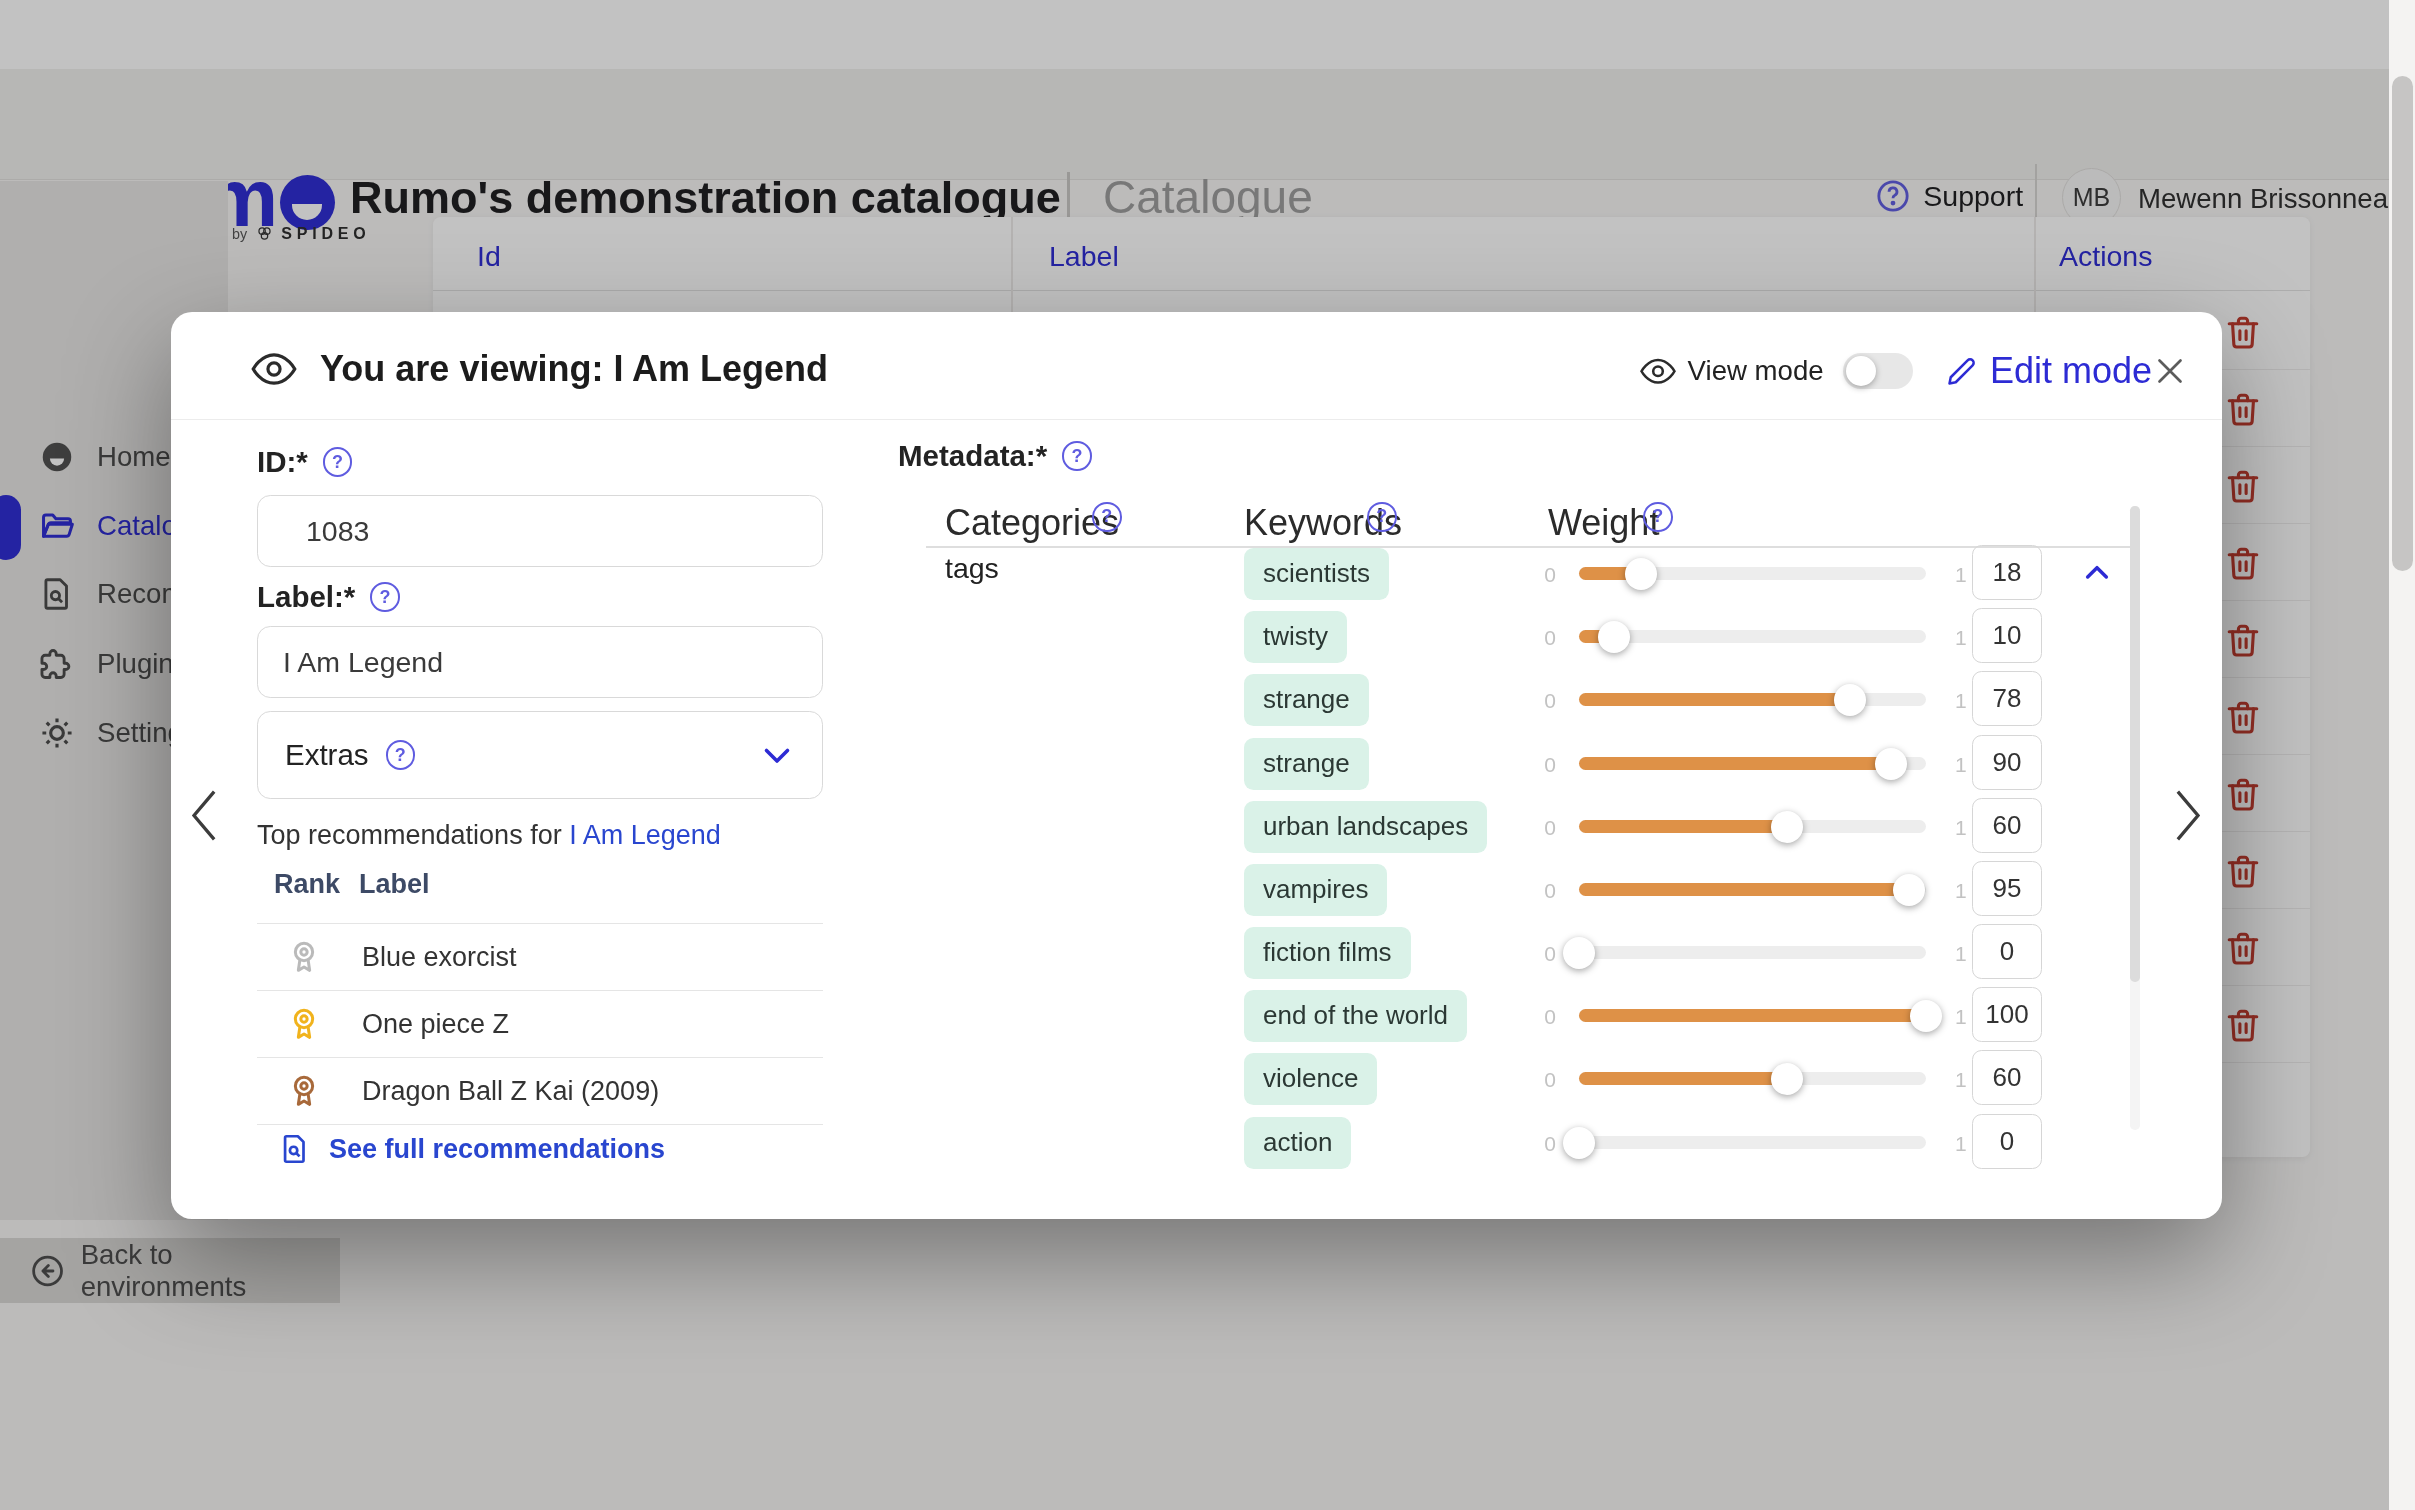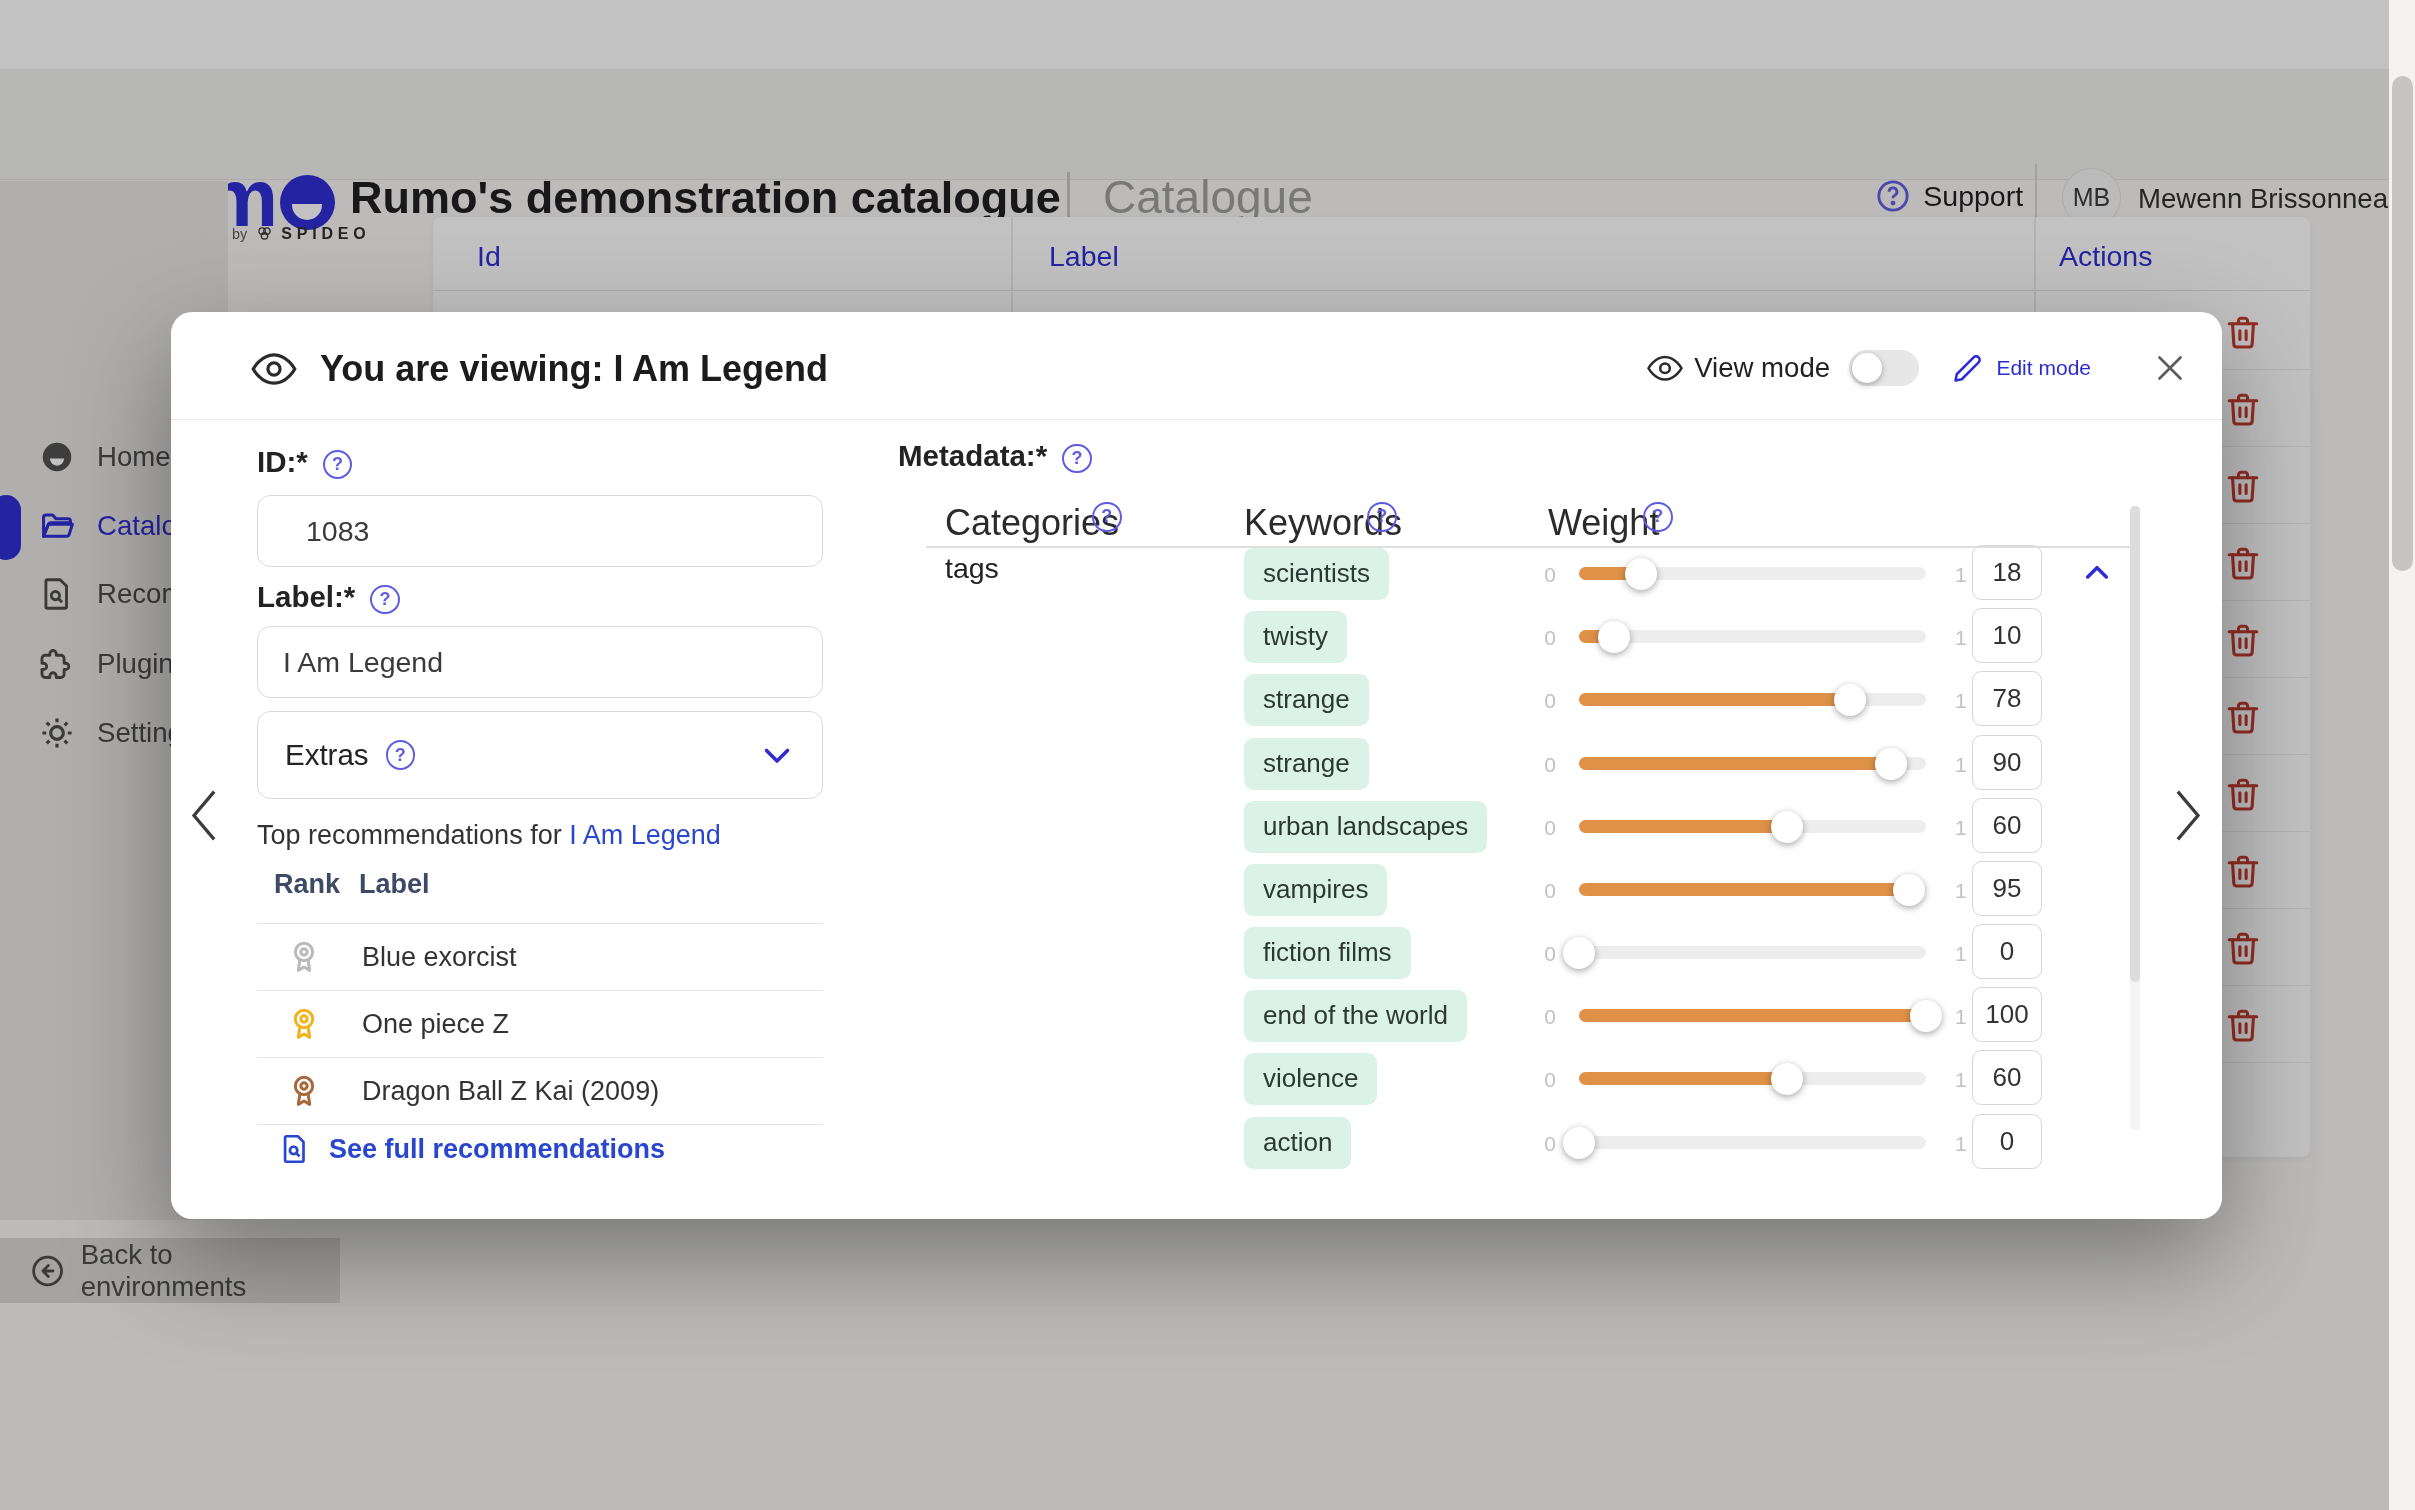--- a/index.html
+++ b/index.html
@@ -65,29 +65,29 @@
     box-shadow:0 38px 105px rgba(0,0,0,.38)}
   .m-title{left:80px;top:36px;display:flex;align-items:center;gap:23px}
   .m-title svg{width:46px;height:34px}
   .m-title-text{font-size:36px;font-weight:700;color:#1c1c1c;white-space:nowrap}
   .m-controls{right:34px;top:38px;display:flex;align-items:center}
   .vm-eye{width:36px;height:28.5px;margin-right:11.4px}
   .vm-label{font-size:27.6px;color:#222;margin-right:19px;white-space:nowrap}
   .toggle{width:70px;height:36px;border-radius:18px;background:#e7e7e7;position:relative;cursor:pointer;margin-right:34px}
   .toggle .dot{position:absolute;left:2.9px;top:2.9px;width:30px;height:30px;border-radius:50%;background:#fff;box-shadow:0 1.9px 6.7px rgba(0,0,0,.3)}
   .pencil{width:30px;height:30px;margin-right:13.3px}
-  .em-label{font-size:21px;color:var(--accent);margin-right:61px;white-space:nowrap;cursor:pointer}
+  .em-label{font-size:36px;color:var(--accent);white-space:nowrap;cursor:pointer}
   .m-close{width:36px;height:36px;cursor:pointer}
   .m-divider{left:0;top:107px;width:100%;height:1px;background:#ececec}
 
   .help{display:inline-flex;width:29.5px;height:29.5px;border:2.4px solid var(--help);border-radius:50%;
     align-items:center;justify-content:center;flex:0 0 29.5px}
   .help::after{content:"?";font-size:18px;font-weight:bold;color:var(--help)}
 
-  .fld-label{display:flex;align-items:flex-end;gap:15px;font-size:29.5px;font-weight:600;color:#232323}
+  .fld-label{display:flex;align-items:center;gap:15px;font-size:29.5px;font-weight:600;color:#232323}
   .m-input{left:86px;width:566px;height:72px;border:1.9px solid #d9d9d9;border-radius:13.3px;background:#fff;
     font-family:"Liberation Sans",sans-serif;font-size:28.5px;color:#3a3a3a;padding:0 25px;outline:none}
   .extras{left:86px;top:399px;width:566px;height:88px;border:1.9px solid #d9d9d9;border-radius:13.3px;
     display:flex;align-items:center;gap:17px;padding:0 27px;cursor:pointer}
   .extras-label{font-size:29.5px;color:#232323}
   .extras svg{margin-left:auto;width:36px;height:36px}
 
   .toprec-title{left:86px;top:508px;font-size:27px;color:#333;white-space:nowrap}
   .toprec-title a{color:var(--link);text-decoration:none;cursor:pointer}
   .rec-head{left:0;top:557px}

